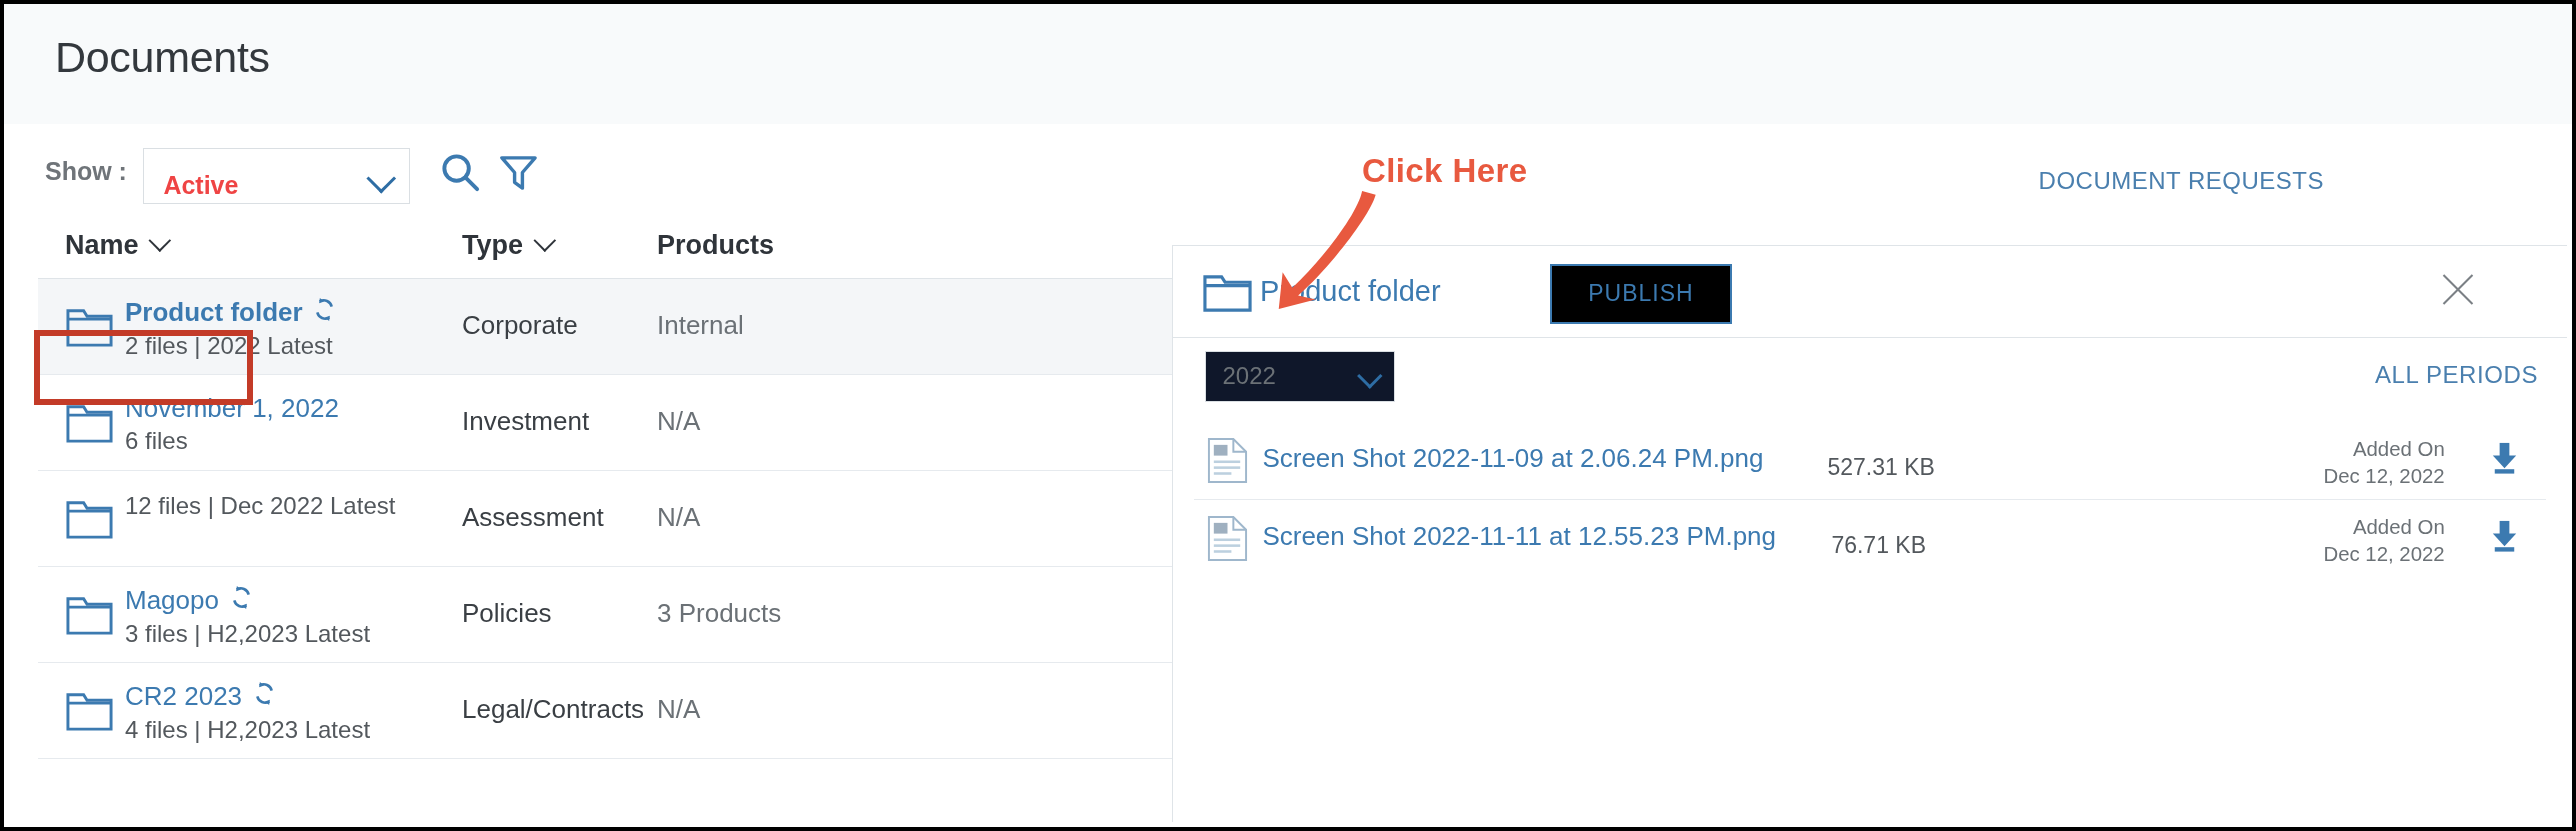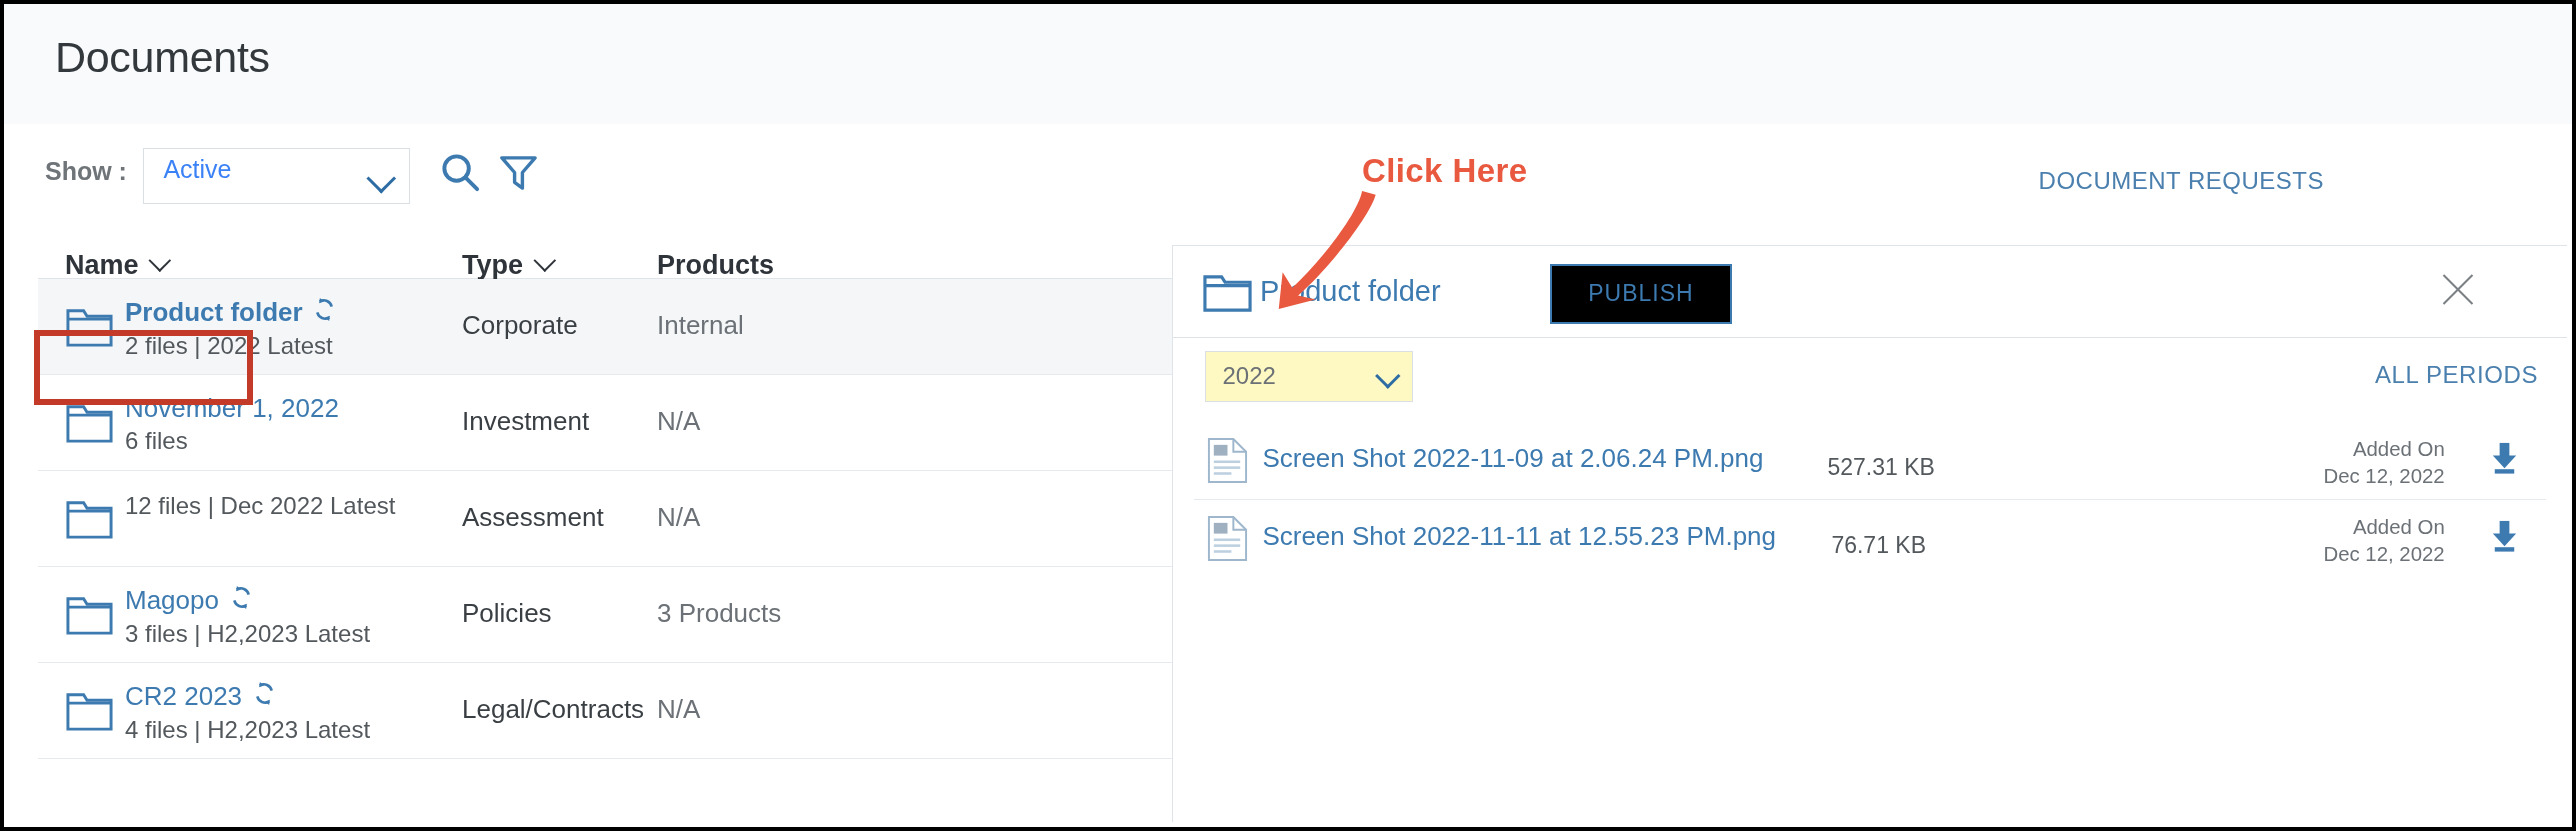--- a/index.html
+++ b/index.html
@@ -80,23 +80,24 @@
   .show-select {
     position: absolute;
     left: 139px; top: 24px;
     width: 267px; height: 56px;
     border: 1.9px solid #dadfe3;
     background: #ffffff;
     box-sizing: border-box;
   }
   .show-select .val {
     position: absolute;
-    left: 19.4px; top: 6px;
+    left: 19.4px; top: 22px;
     font-size: 25px;
-    color: #3b82f6;
+    color: #ef4444;
+    font-weight: bold;
   }
   .chev {
     position: absolute;
     right: 17.5px; top: 19.4px;
     width: 17.5px; height: 17.5px;
     border-right: 3.9px solid #2e6da4;
     border-bottom: 3.9px solid #2e6da4;
     transform: rotate(45deg);
   }
   .tb-icon {
@@ -137,21 +138,21 @@
     bottom: 0;
   }
   .table-head {
     position: relative;
     height: 54px;
     border-bottom: 1.9px solid #dfe4e8;
     margin: 0 34px 0 34px;
   }
   .th {
     position: absolute;
-    top: 26px;
+    top: 6px;
     font-size: 27px;
     font-weight: 700;
     color: #2f343a;
     display: flex;
     align-items: center;
     gap: 13.6px;
     cursor: pointer;
   }
   .th-name { left: 27px; }
   .th-type { left: 424px; }
@@ -273,24 +274,24 @@
   .close-x::before { transform: rotate(45deg); }
   .close-x::after  { transform: rotate(-45deg); }
 
   .period-row {
     position: relative;
     height: 84px;
   }
   .year-select {
     position: absolute;
     left: 32px; top: 12.6px;
-    width: 208px; height: 51px;
+    width: 190px; height: 51px;
     border: 1.9px solid #dadfe3;
     box-sizing: border-box;
-    background: #fef9c3;
+    background: #0f172a;
     cursor: pointer;
   }
   .year-select .val {
     position: absolute; left: 16.5px; top: 10.7px;
     font-size: 24px; color: #6b7176;
   }
   .year-select .chev {
     right: 15.5px; top: 15.5px;
     width: 14.6px; height: 14.6px;
     border-right-width: 3.9px; border-bottom-width: 3.9px;

